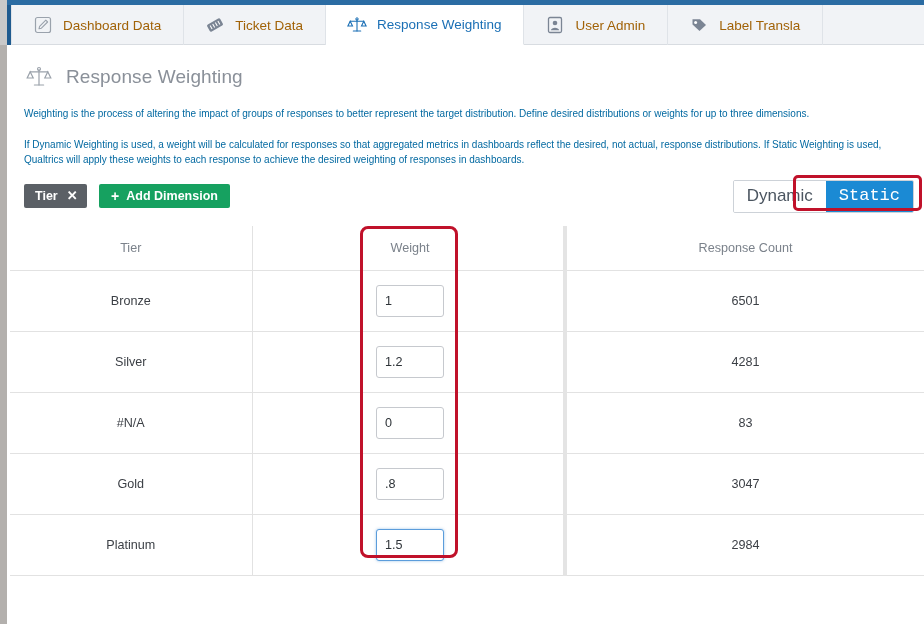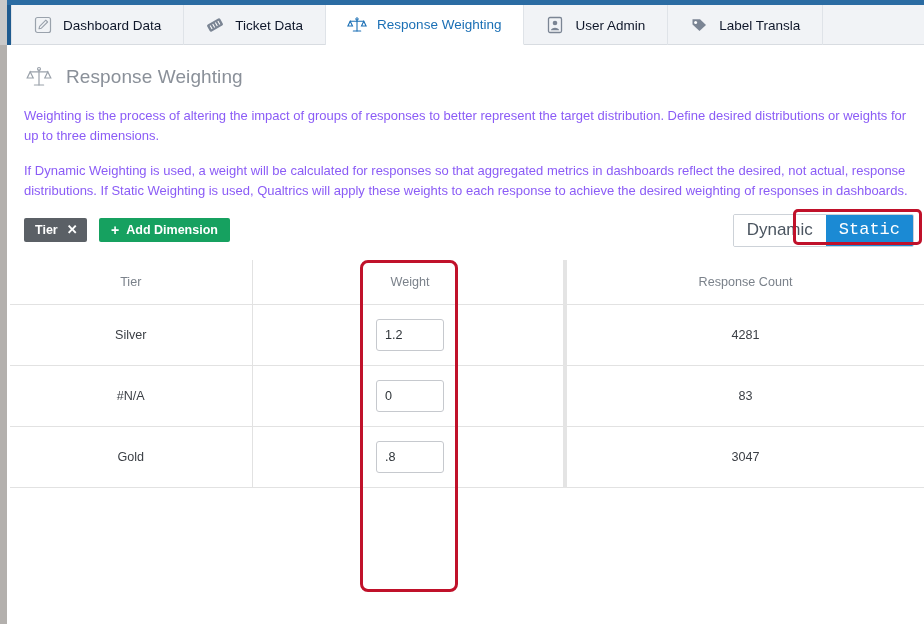--- a/index.html
+++ b/index.html
@@ -38,21 +38,21 @@
     position: absolute; left: 11px; top: 5px; width: 913px; height: 40px;
     background: #f1f3f6;
     border-bottom: 1px solid #d8dce1;
     display: flex; align-items: stretch;
   }
   .tab {
     display: flex; align-items: center; gap: 9px;
     padding: 0 22px 0 20px;
     height: 40px;
     font-size: 13.5px;
-    color: #0f172a;
+    color: #a16207;
     border-right: 1px solid #dfe3e8;
     white-space: nowrap;
     cursor: pointer;
   }
   .tab:first-child { border-left: 1px solid #dfe3e8; }
   .tab.active {
     background: #ffffff;
     color: #1a6fb5;
     border-bottom: 1px solid #ffffff;
     margin-bottom: -1px;
@@ -65,23 +65,23 @@
 
   .page-head {
     display: flex; align-items: center; gap: 12px;
     margin: 16px 0 0 14px;
   }
   .page-head .hicon { width: 30px; height: 30px; display: flex; align-items: center; justify-content: center; }
   .page-title { font-size: 19px; color: #8a9099; font-weight: 400; letter-spacing: .1px; }
 
   .para {
     margin: 14px 14px 0 14px;
-    font-size: 13px;
+    font-size: 10px;
     line-height: 1.55;
-    color: #8b5cf6;
+    color: #0369a1;
     max-width: 892px;
   }
   .para.second { margin-top: 15px; }
 
   
   .toolbar { position: relative; margin: 16px 0 0 14px; height: 26px; }
   .chip {
     display: inline-flex; align-items: center; gap: 9px;
     height: 24px; padding: 0 9px 0 11px;
     background: #5b6066; color: #ffffff;
@@ -294,20 +294,29 @@
           <tr>
             <th class="vline-thin">Tier</th>
             <th></th>
             <th>Weight</th>
             <th class="vline-thick"></th>
             <th>Response Count</th>
           </tr>
         </thead>
         <tbody>
 
+          <tr>
+            <td class="vline-thin">Bronze</td>
+            <td></td>
+            <td>
+              <input class="w-input" type="text" value="1" style="">
+            </td>
+            <td class="vline-thick"></td>
+            <td>6501</td>
+          </tr>
 
           <tr>
             <td class="vline-thin">Silver</td>
             <td></td>
             <td>
               <input class="w-input" type="text" value="1.2" style="">
             </td>
             <td class="vline-thick"></td>
             <td>4281</td>
           </tr>
@@ -325,20 +334,29 @@
           <tr>
             <td class="vline-thin">Gold</td>
             <td></td>
             <td>
               <input class="w-input" type="text" value=".8" style="">
             </td>
             <td class="vline-thick"></td>
             <td>3047</td>
           </tr>
 
+          <tr>
+            <td class="vline-thin">Platinum</td>
+            <td></td>
+            <td>
+              <input class="w-input focused" type="text" value="1.5" style="">
+            </td>
+            <td class="vline-thick"></td>
+            <td>2984</td>
+          </tr>
 
         </tbody>
       </table>
 
     </div>
 
   </div>
 </div>
 
 </body></html>

